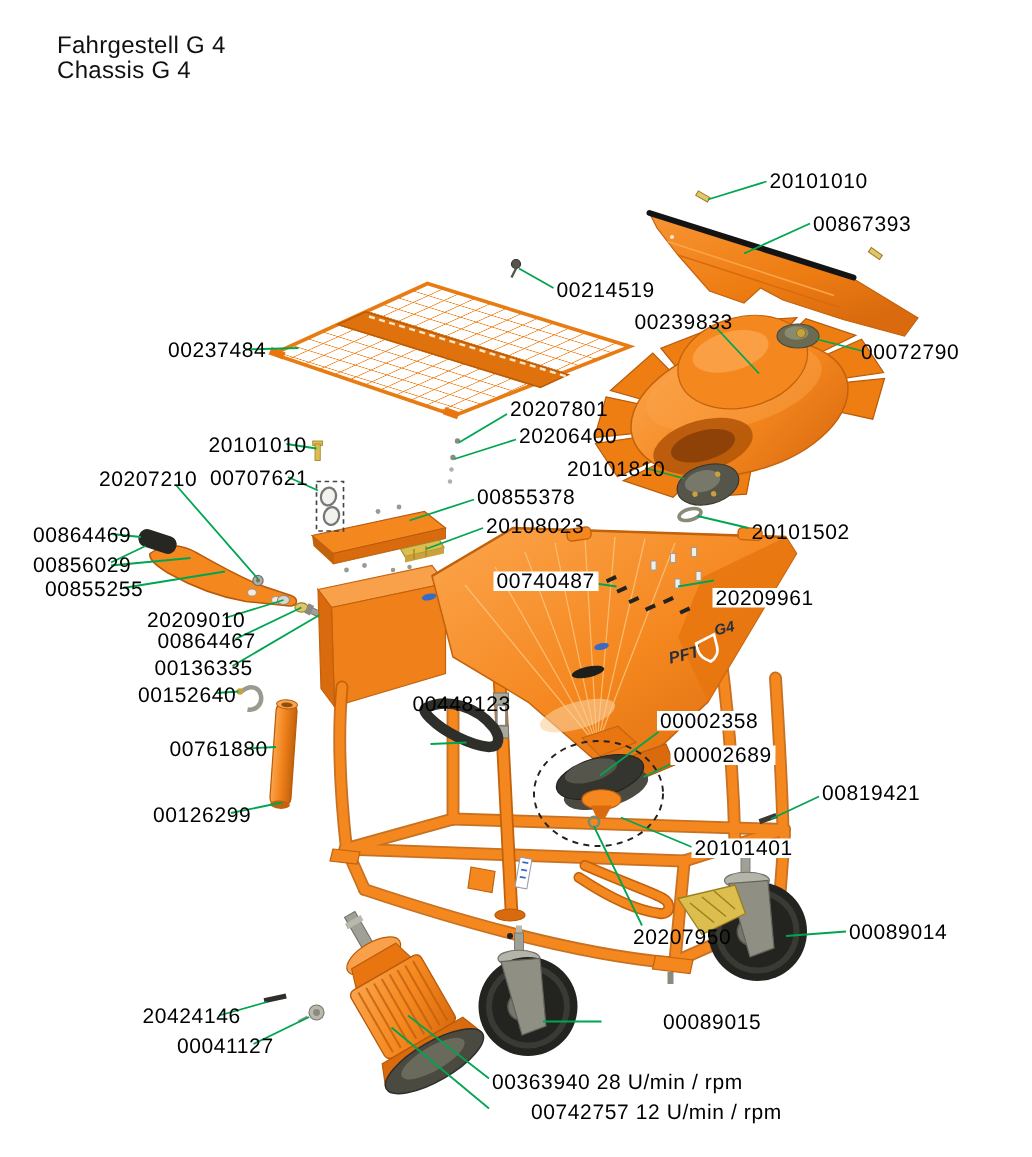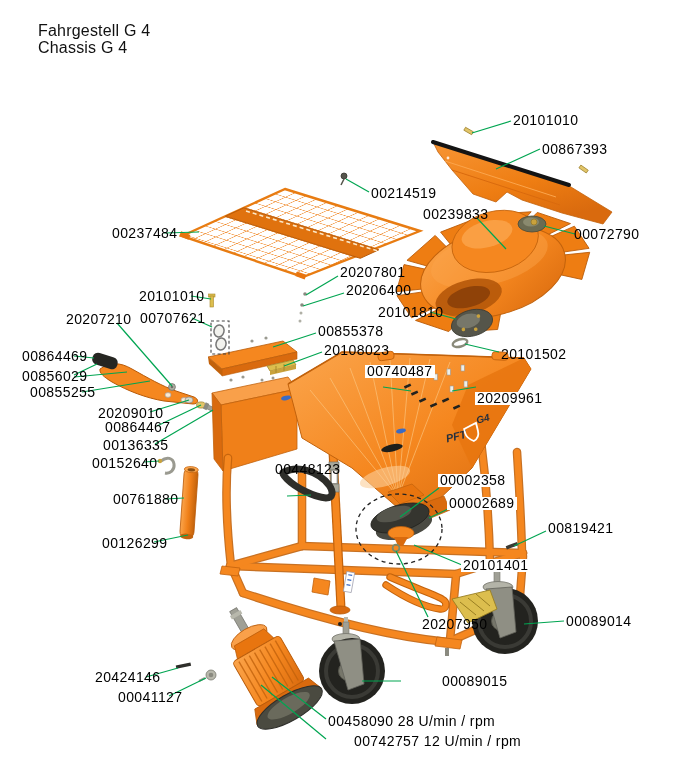--- a/index.html
+++ b/index.html
@@ -397,28 +397,28 @@
   <div class="plabel" style="left:501px;top:348px;">20101502</div>
   <div class="plabel" style="left:22px;top:350px;">00864469</div>
   <div class="plabel" style="left:22px;top:370px;">00856029</div>
   <div class="plabel" style="left:30px;top:386px;">00855255</div>
   <div class="plabel" style="left:98px;top:407px;">20209010</div>
   <div class="plabel" style="left:105px;top:421px;">00864467</div>
   <div class="plabel" style="left:103px;top:439px;">00136335</div>
   <div class="plabel" style="left:92px;top:457px;">00152640</div>
   <div class="plabel" style="left:113px;top:493px;">00761880</div>
   <div class="plabel" style="left:102px;top:537px;">00126299</div>
-  <div class="plabel boxed" style="left:329px;top:365px;margin-left:36px;">00740487</div>
+  <div class="plabel boxed" style="left:329px;top:381px;">00740487</div>
   <div class="plabel boxed" style="left:475px;top:359px;margin-top:33px;">20209961</div>
   <div class="plabel boxed" style="left:438px;top:474px;">00002358</div>
   <div class="plabel boxed" style="left:447px;top:497px;">00002689</div>
   <div class="plabel" style="left:235px;top:463px;padding-left:40px;">00448123</div>
   <div class="plabel" style="left:548px;top:522px;">00819421</div>
   <div class="plabel boxed" style="left:461px;top:559px;">20101401</div>
   <div class="plabel" style="left:422px;top:618px;">20207950</div>
   <div class="plabel" style="left:566px;top:615px;">00089014</div>
   <div class="plabel" style="left:403px;top:675px;padding-left:39px;">00089015</div>
   <div class="plabel" style="left:95px;top:671px;">20424146</div>
   <div class="plabel" style="left:118px;top:691px;">00041127</div>
-  <div class="plabel" style="left:328px;top:715px;">00458090 28 U/min / rpm</div>
+  <div class="plabel" style="left:328px;top:715px;">00363940 28 U/min / rpm</div>
   <div class="plabel" style="left:328px;top:735px;padding-left:26px;">00742757 12 U/min / rpm</div>
 
 </div>
 
 </body></html>

